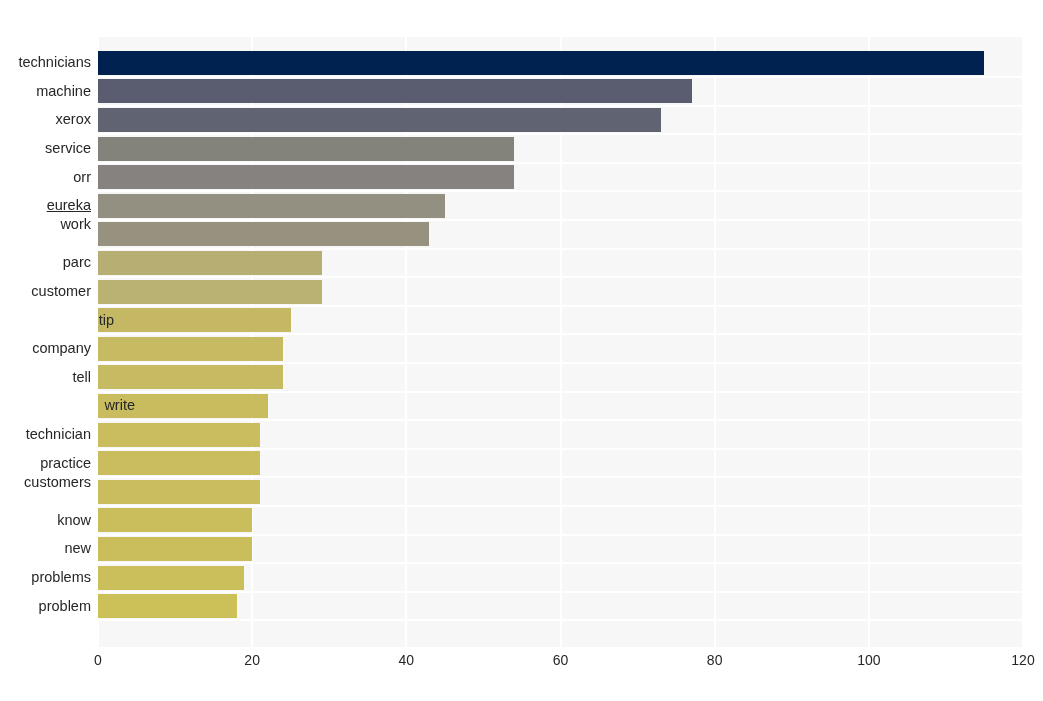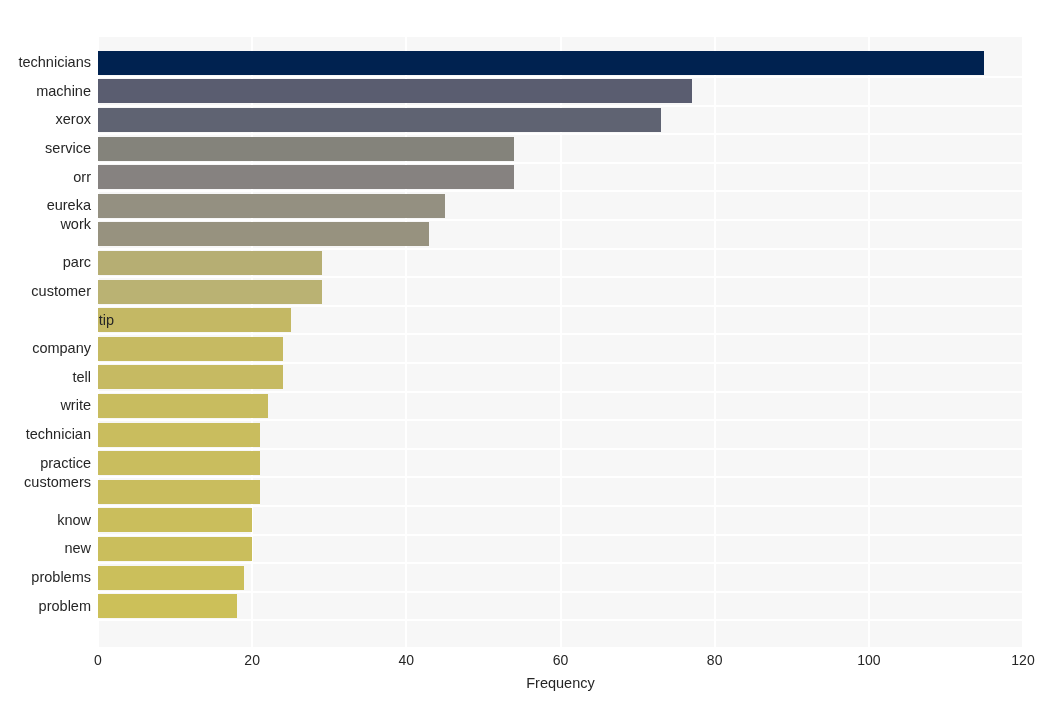--- a/index.html
+++ b/index.html
@@ -158,41 +158,40 @@
       <div class="gridline-h" style="top: 582px;"></div>
       <div class="bar" title="problem: 18" style="top: 557px; width: 139px; background: rgb(204, 192, 89);"></div>
     </div>
 
   <div id="ytick-layer">
       <div class="ytick-label" style="top: 54.2384px;">technicians</div>
       <div class="ytick-label" style="top: 82.8366px;">machine</div>
       <div class="ytick-label" style="top: 111.435px;">xerox</div>
       <div class="ytick-label" style="top: 140.033px;">service</div>
       <div class="ytick-label" style="top: 168.631px;">orr</div>
-      <div class="ytick-label" style="top: 197.229px;">eureka</div>
+      <div class="ytick-label" style="top: 197.229px; text-decoration: underline;">eureka</div>
       <div class="ytick-label" style="top: 216px;">work</div>
       <div class="ytick-label" style="top: 254.426px;">parc</div>
       <div class="ytick-label" style="top: 283.024px;">customer</div>
       <div class="ytick-label" style="top: 311.622px; margin-left: 23px;">tip</div>
       <div class="ytick-label" style="top: 340.221px;">company</div>
       <div class="ytick-label" style="top: 368.819px;">tell</div>
-      <div class="ytick-label" style="top: 397.417px;">write</div>
+      <div class="ytick-label" style="top: 397.417px; margin-left: 44px;">write</div>
       <div class="ytick-label" style="top: 426.015px;">technician</div>
       <div class="ytick-label" style="top: 454.613px;">practice</div>
       <div class="ytick-label" style="top: 474px;">customers</div>
       <div class="ytick-label" style="top: 511.81px;">know</div>
       <div class="ytick-label" style="top: 540.408px;">new</div>
       <div class="ytick-label" style="top: 569.006px;">problems</div>
       <div class="ytick-label" style="top: 597.605px;">problem</div>
     </div>
   <div id="xtick-layer">
       <div class="xtick-label" style="left: 98px;">0</div>
       <div class="xtick-label" style="left: 252.167px;">20</div>
       <div class="xtick-label" style="left: 406.333px;">40</div>
       <div class="xtick-label" style="left: 560.5px;">60</div>
       <div class="xtick-label" style="left: 714.667px;">80</div>
       <div class="xtick-label" style="left: 868.833px;">100</div>
       <div class="xtick-label" style="left: 1023px;">120</div>
     </div>
 
-  <div class="xaxis-title">Frequency</div>
 
 </div>
 
 </body></html>

